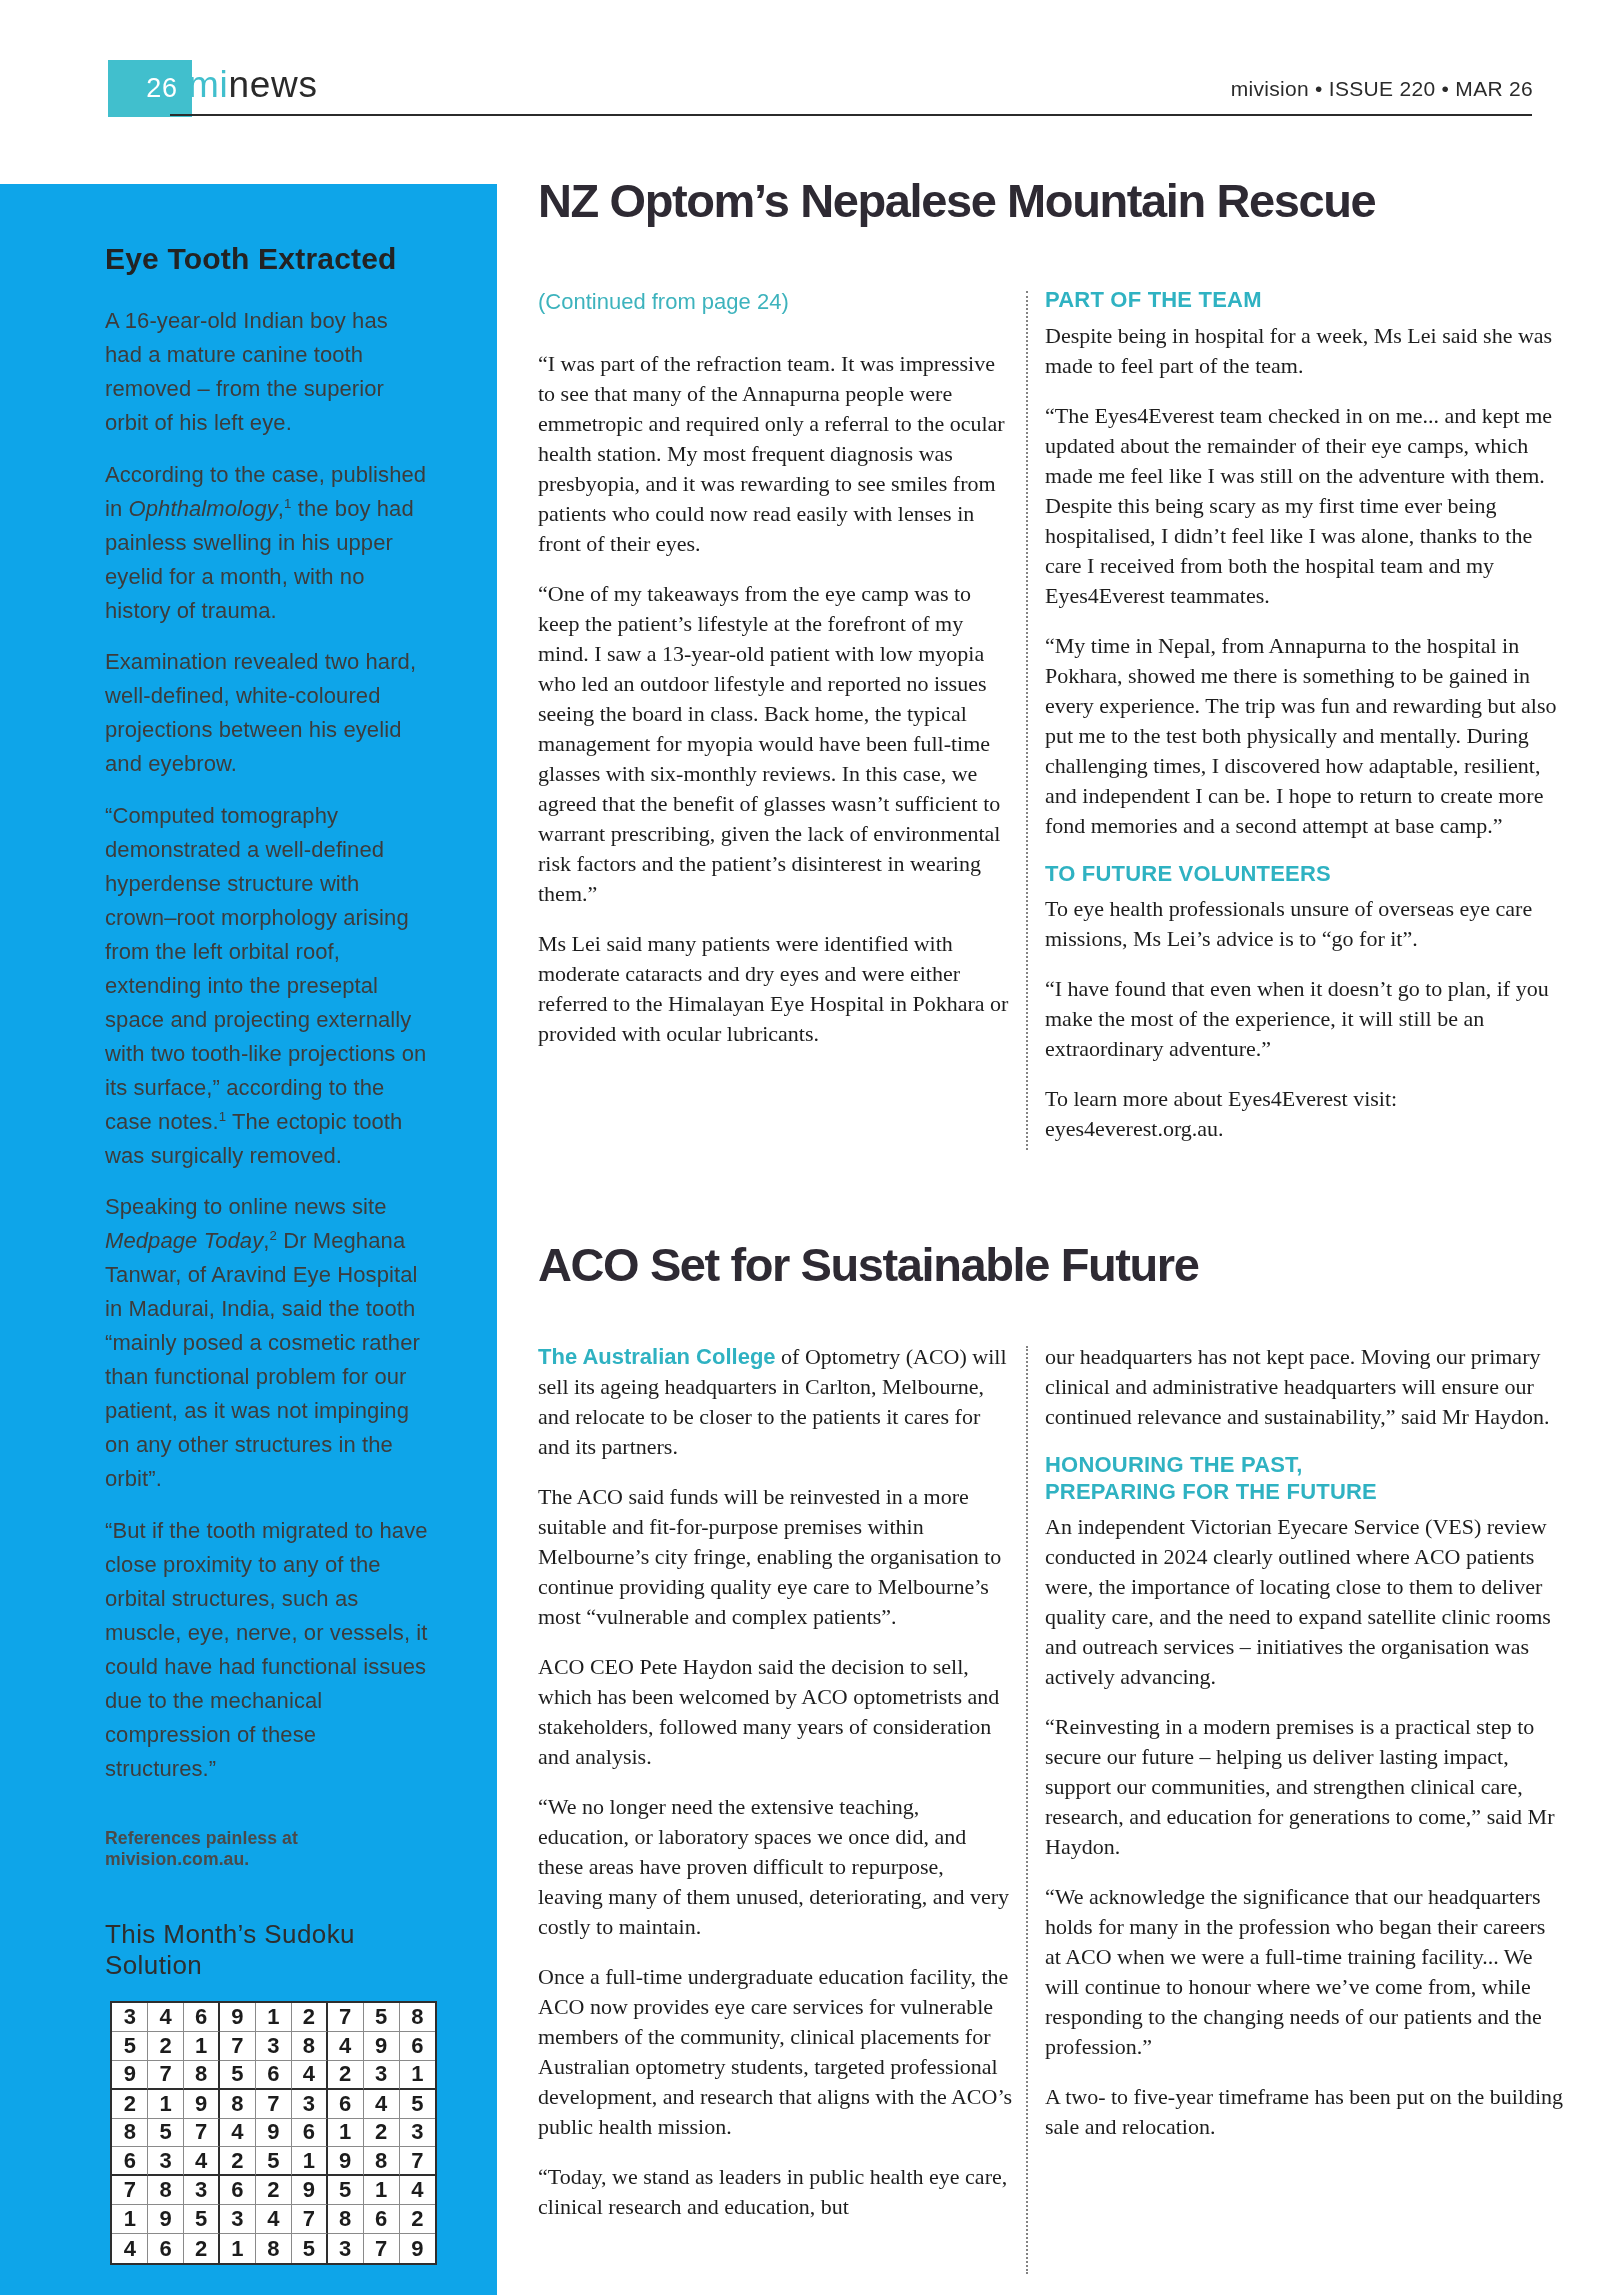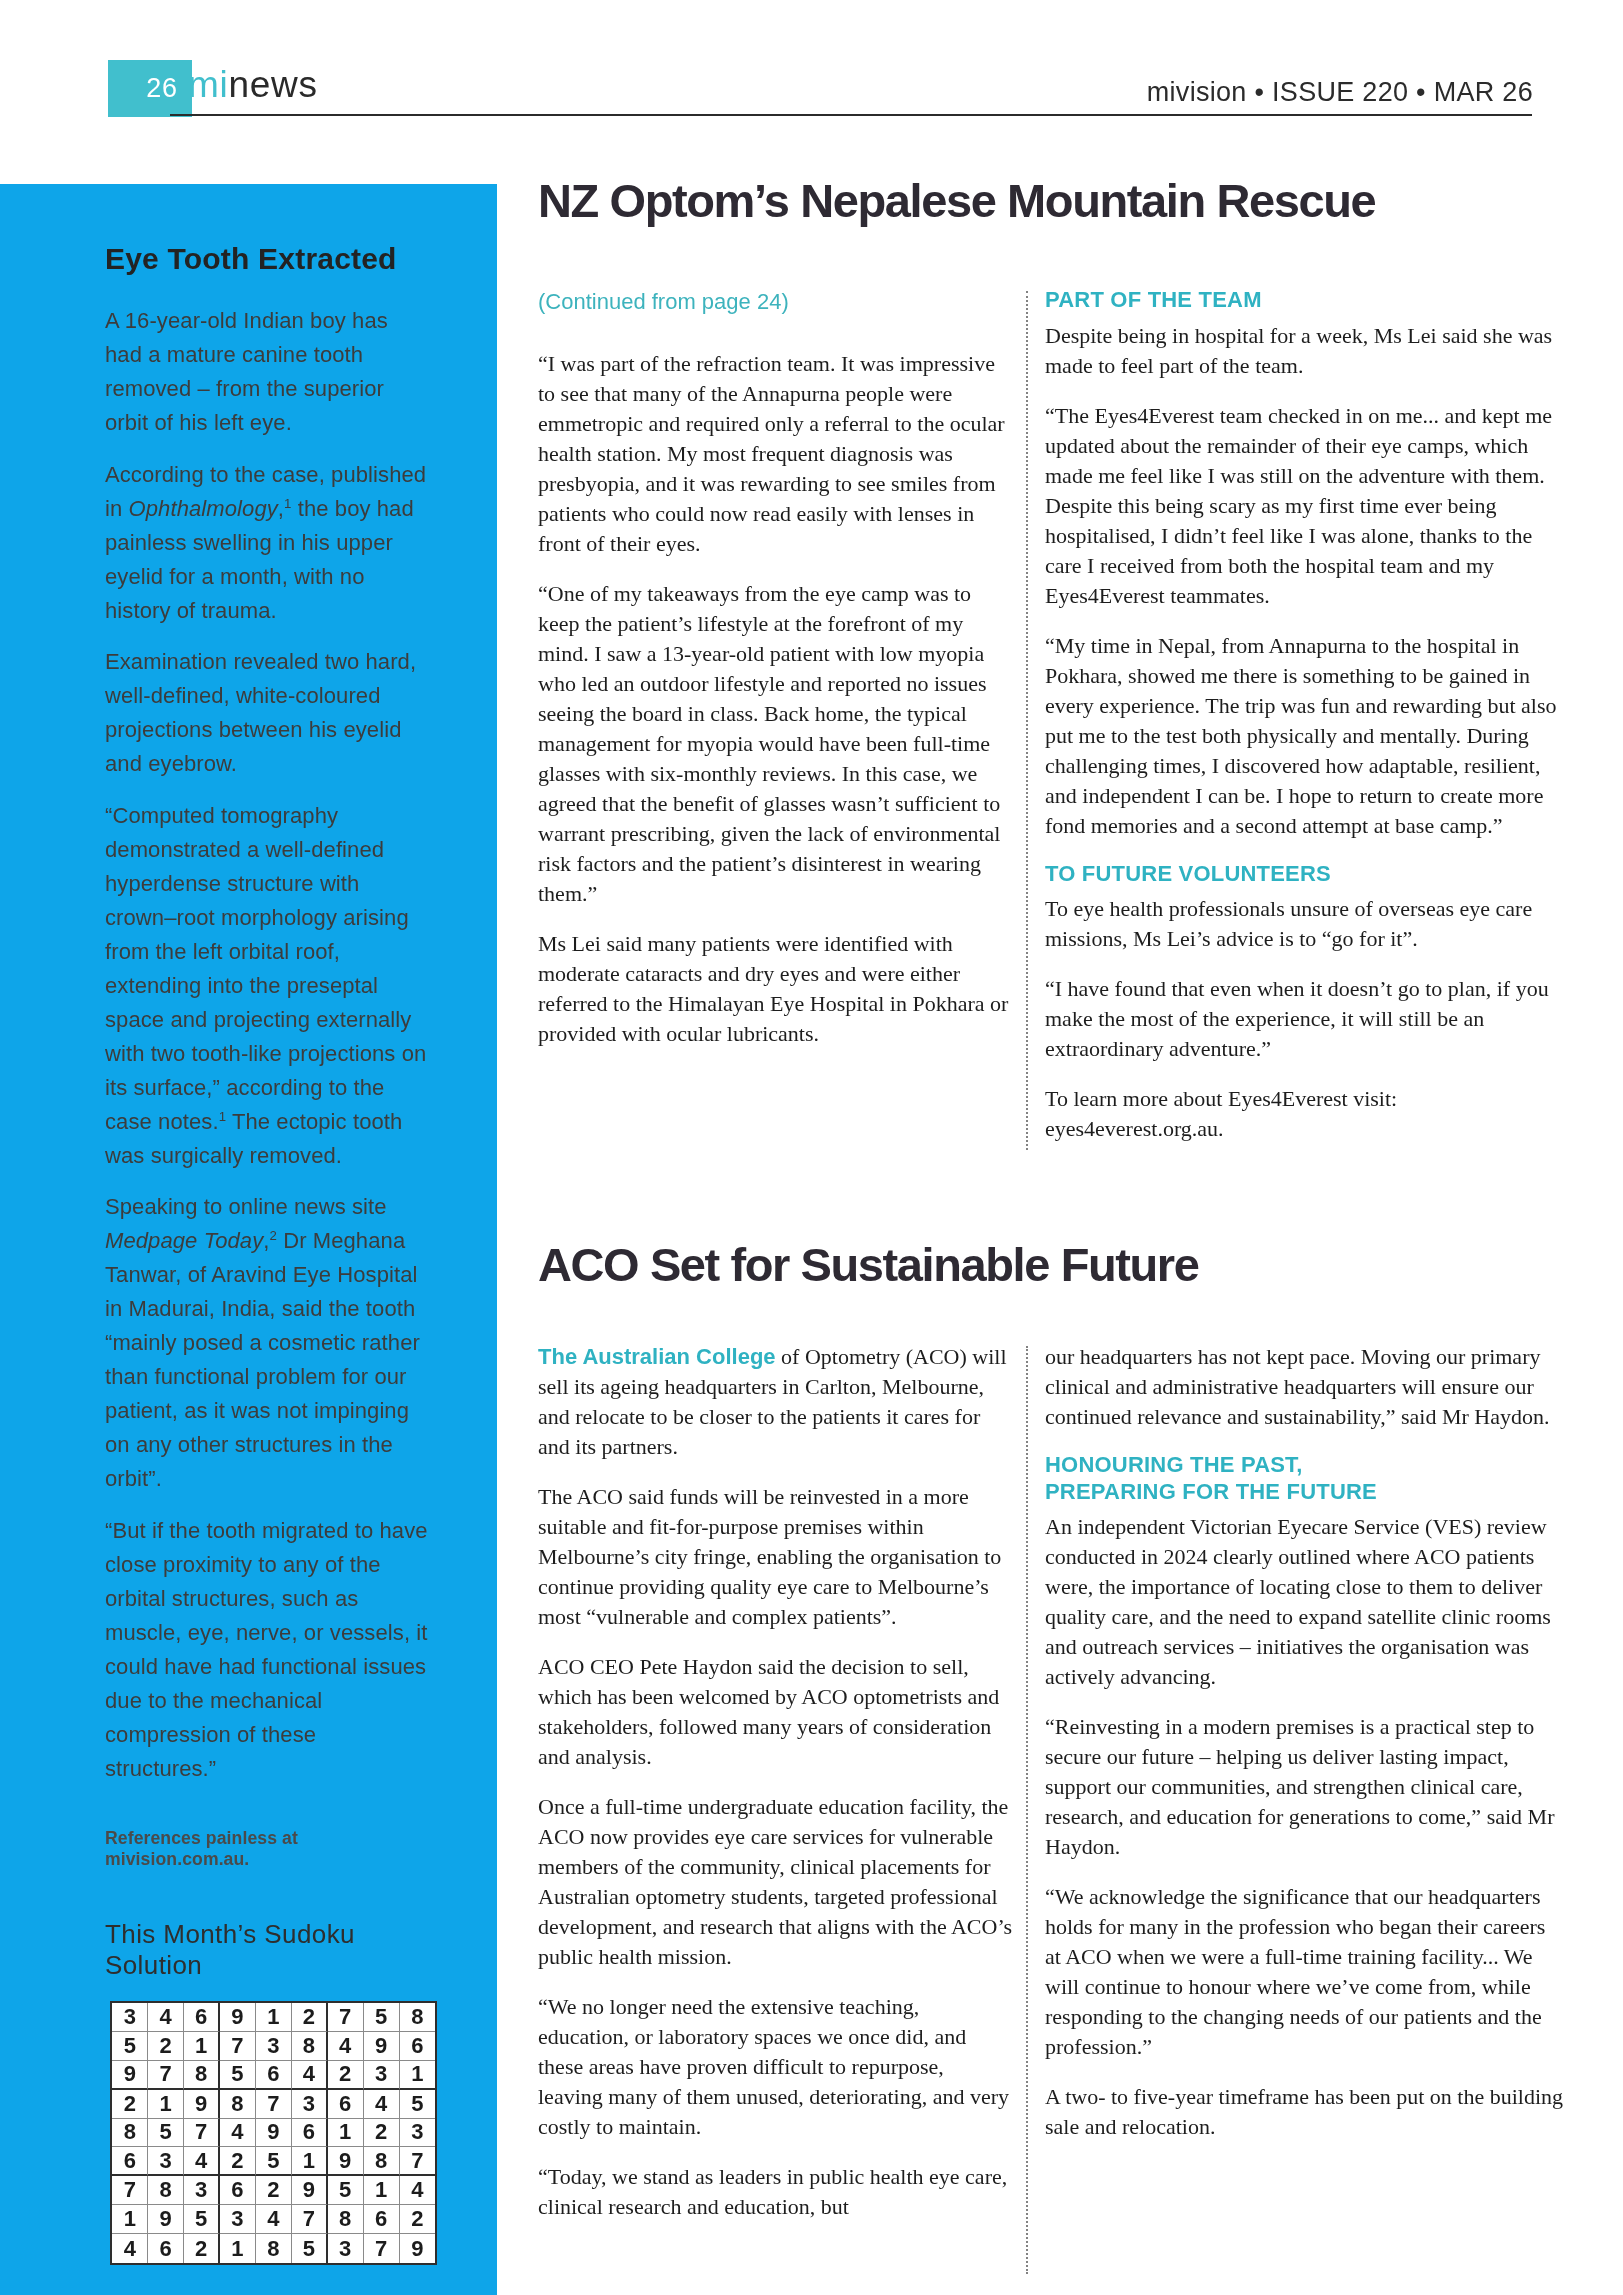--- a/index.html
+++ b/index.html
@@ -13,21 +13,21 @@
   .page-badge {
     position:absolute; left:108px; top:60px; width:60px; height:57px;
     background:#41bfcd; color:#ffffff; font-size:27px; font-weight:400;
     display:flex; align-items:center; justify-content:center; letter-spacing:0.7px;padding-left:24px;
   }
   .logo { position:absolute; left:188px; top:64px; font-size:37px; letter-spacing:0.7px; font-weight:400; }
   .logo .mi { color:#41bfcd; }
   .logo .news { color:#2a2a2a; }
   .issue-info {
     position:absolute; top:77px; right:91px;
-    font-size:27px; color:#2b2b2b; letter-spacing:0.3px;
+    font-size:21px; color:#2b2b2b; letter-spacing:0.3px;
   }
   .header-rule { position:absolute; left:170px; top:114px; width:1362px; height:2px; background:#2b2b2b; }
 
   
   .sidebar-panel {
     position:absolute; left:0; top:184px; width:497px; height:2111px;
     background:#0ea5e9;
   }
   .sidebar-content { position:absolute; left:105px; top:58px; width:323px; }
   .sidebar-title {
@@ -235,22 +235,22 @@
   <p>“I have found that even when it doesn’t go to plan, if you make the most of the experience, it will still be an extraordinary adventure.”</p>
   <p>To learn more about Eyes4Everest visit: eyes4everest.org.au.</p>
 </div>
 
 <h1 class="headline a2">ACO Set for Sustainable Future</h1>
 
 <div class="col a2c1">
   <p><span class="lead-accent">The Australian College</span><span> of Optometry (ACO) will sell its ageing headquarters in Carlton, Melbourne, and relocate to be closer to the patients it cares for and its partners.</span></p>
   <p>The ACO said funds will be reinvested in a more suitable and fit-for-purpose premises within Melbourne’s city fringe, enabling the organisation to continue providing quality eye care to Melbourne’s most “vulnerable and complex patients”.</p>
   <p>ACO CEO Pete Haydon said the decision to sell, which has been welcomed by ACO optometrists and stakeholders, followed many years of consideration and analysis.</p>
+  <p>“We no longer need the extensive teaching, education, or laboratory spaces we once did, and these areas have proven difficult to repurpose, leaving many of them unused, deteriorating, and very costly to maintain.</p>
   <p>Once a full-time undergraduate education facility, the ACO now provides eye care services for vulnerable members of the community, clinical placements for Australian optometry students, targeted professional development, and research that aligns with the ACO’s public health mission.</p>
-  <p>“We no longer need the extensive teaching, education, or laboratory spaces we once did, and these areas have proven difficult to repurpose, leaving many of them unused, deteriorating, and very costly to maintain.</p>
   <p>“Today, we stand as leaders in public health eye care, clinical research and education, but</p>
 </div>
 
 <div class="divider d2"></div>
 
 <div class="col a2c2">
   <p>our headquarters has not kept pace. Moving our primary clinical and administrative headquarters will ensure our continued relevance and sustainability,” said Mr Haydon.</p>
   <h4 class="teal-head"><span>HONOURING THE PAST,</span><br><span>PREPARING FOR THE FUTURE</span></h4>
   <p>An independent Victorian Eyecare Service (VES) review conducted in 2024 clearly outlined where ACO patients were, the importance of locating close to them to deliver quality care, and the need to expand satellite clinic rooms and outreach services – initiatives the organisation was actively advancing.</p>
   <p>“Reinvesting in a modern premises is a practical step to secure our future – helping us deliver lasting impact, support our communities, and strengthen clinical care, research, and education for generations to come,” said Mr Haydon.</p>

